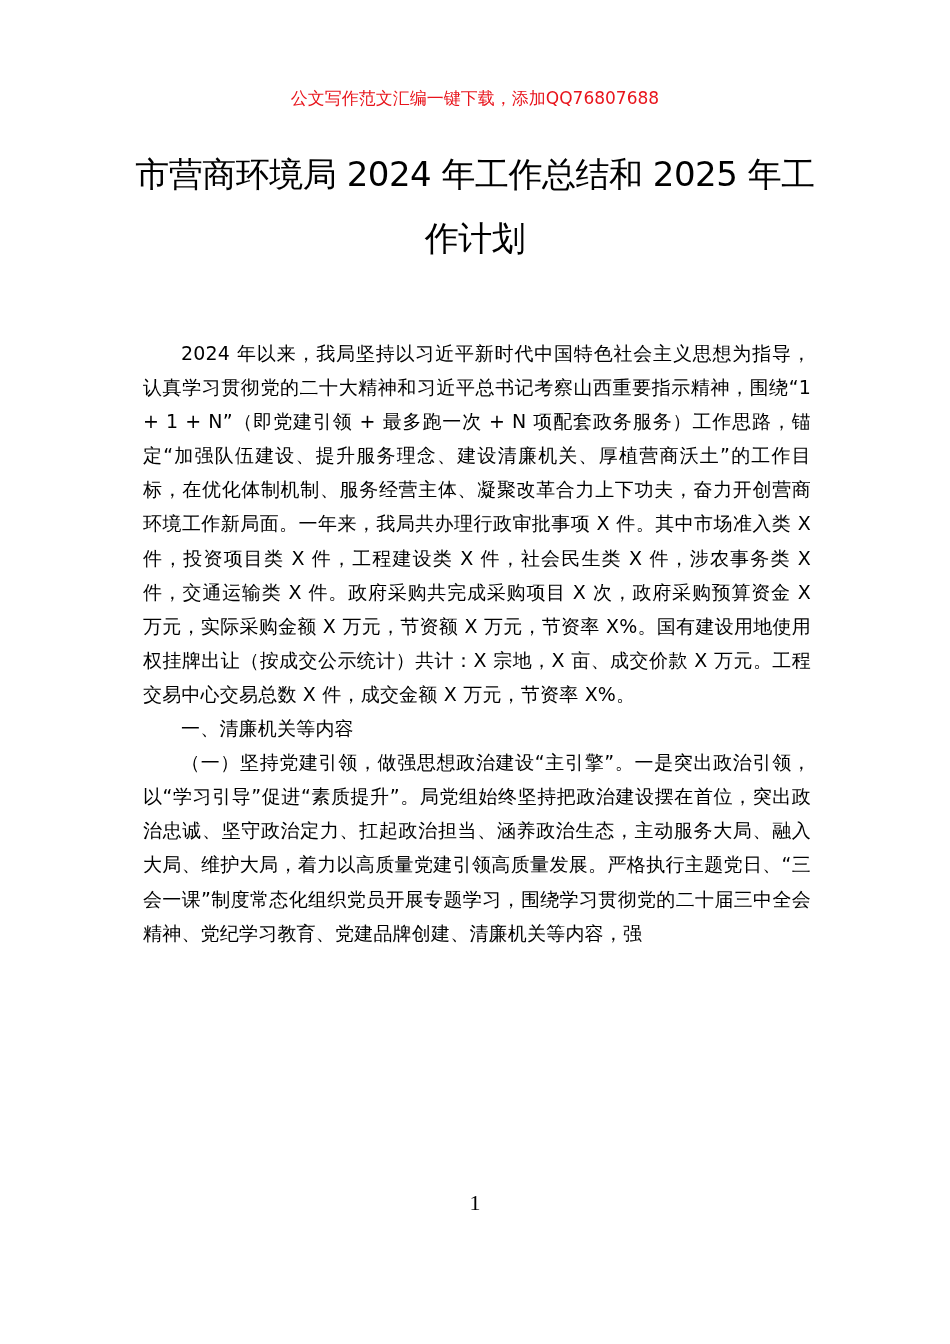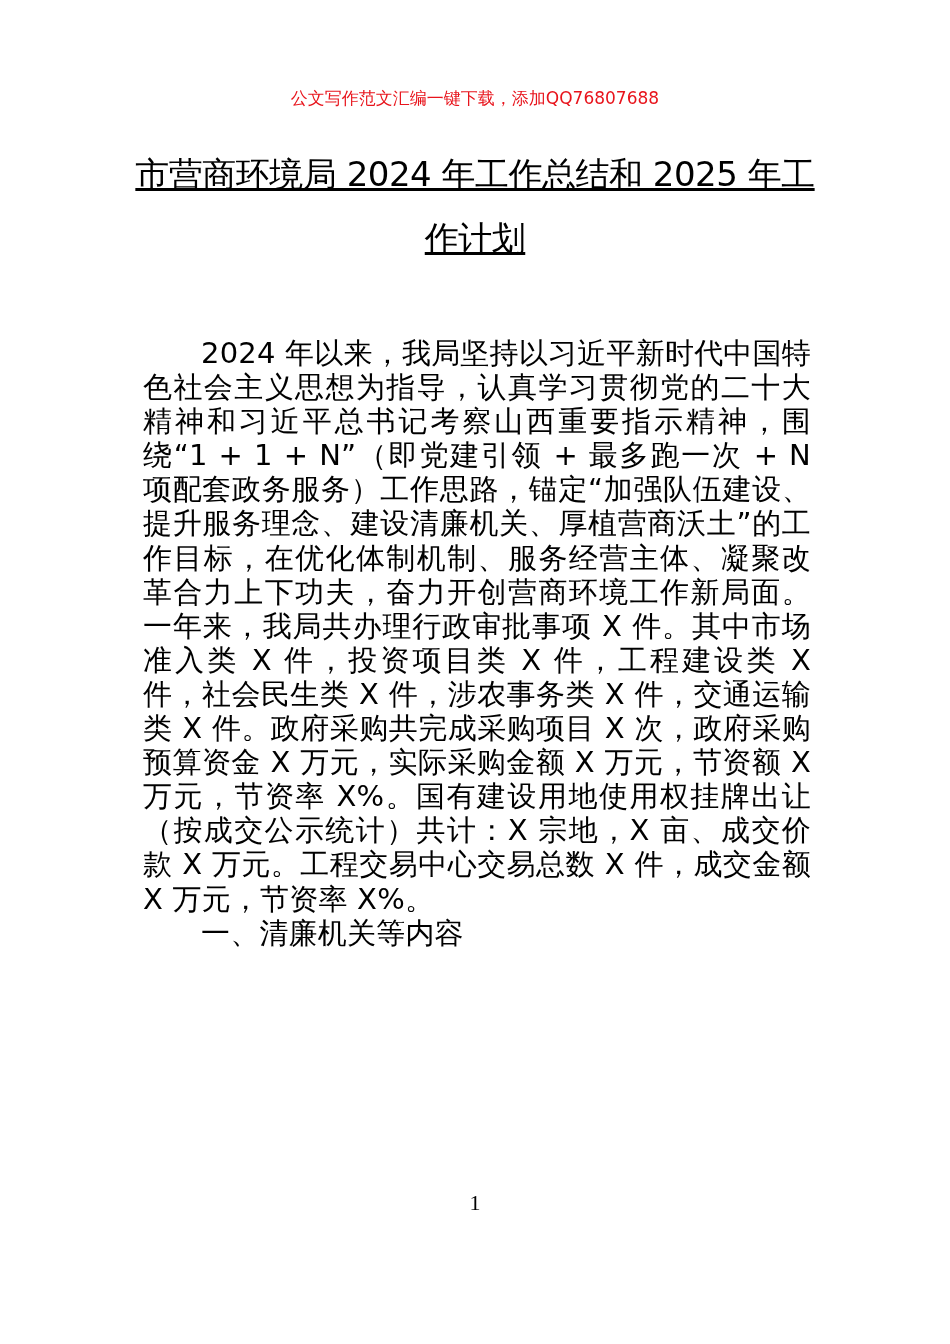--- a/index.html
+++ b/index.html
@@ -38,28 +38,27 @@
       top: 142px;
       left: 130px;
       width: 690px;
       text-align: center;
       font-family: "DejaVu Sans", "Liberation Sans", sans-serif;
       font-size: 34px;
       line-height: 64px;
       font-weight: normal;
       margin: 0;
       letter-spacing: -0.5px;
-      text-decoration: underline;
     }
     .body-text {
       position: absolute;
       top: 336px;
       left: 143px;
       width: 668px;
-      font-size: 29px;
+      font-size: 19px;
       line-height: 34.1px;
       text-align: justify;
       text-justify: inter-character;
       letter-spacing: 0.2px;
     }
     .body-text p {
       margin: 0;
       text-indent: 2em;
     }
     .page-number {
@@ -81,17 +80,18 @@
   <div class="watermark">公文写作范文汇编一键下载，添加QQ76807688</div>
 
   <h1 class="title">
     <span>市营商环境局 2024 年工作总结和 2025 年工</span><br>
     <span>作计划</span>
   </h1>
 
   <div class="body-text">
     <p>2024 年以来，我局坚持以习近平新时代中国特色社会主义思想为指导，认真学习贯彻党的二十大精神和习近平总书记考察山西重要指示精神，围绕“1 + 1 + N”（即党建引领 + 最多跑一次 + N 项配套政务服务）工作思路，锚定“加强队伍建设、提升服务理念、建设清廉机关、厚植营商沃土”的工作目标，在优化体制机制、服务经营主体、凝聚改革合力上下功夫，奋力开创营商环境工作新局面。一年来，我局共办理行政审批事项 X 件。其中市场准入类 X 件，投资项目类 X 件，工程建设类 X 件，社会民生类 X 件，涉农事务类 X 件，交通运输类 X 件。政府采购共完成采购项目 X 次，政府采购预算资金 X 万元，实际采购金额 X 万元，节资额 X 万元，节资率 X%。国有建设用地使用权挂牌出让（按成交公示统计）共计：X 宗地，X 亩、成交价款 X 万元。工程交易中心交易总数 X 件，成交金额 X 万元，节资率 X%。</p>
     <p>一、清廉机关等内容</p>
+    <p>（一）坚持党建引领，做强思想政治建设“主引擎”。一是突出政治引领，以“学习引导”促进“素质提升”。局党组始终坚持把政治建设摆在首位，突出政治忠诚、坚守政治定力、扛起政治担当、涵养政治生态，主动服务大局、融入大局、维护大局，着力以高质量党建引领高质量发展。严格执行主题党日、“三会一课”制度常态化组织党员开展专题学习，围绕学习贯彻党的二十届三中全会精神、党纪学习教育、党建品牌创建、清廉机关等内容，强</p>
   </div>
 
   <div class="page-number">1</div>
 
 </div>
 
 </body></html>

